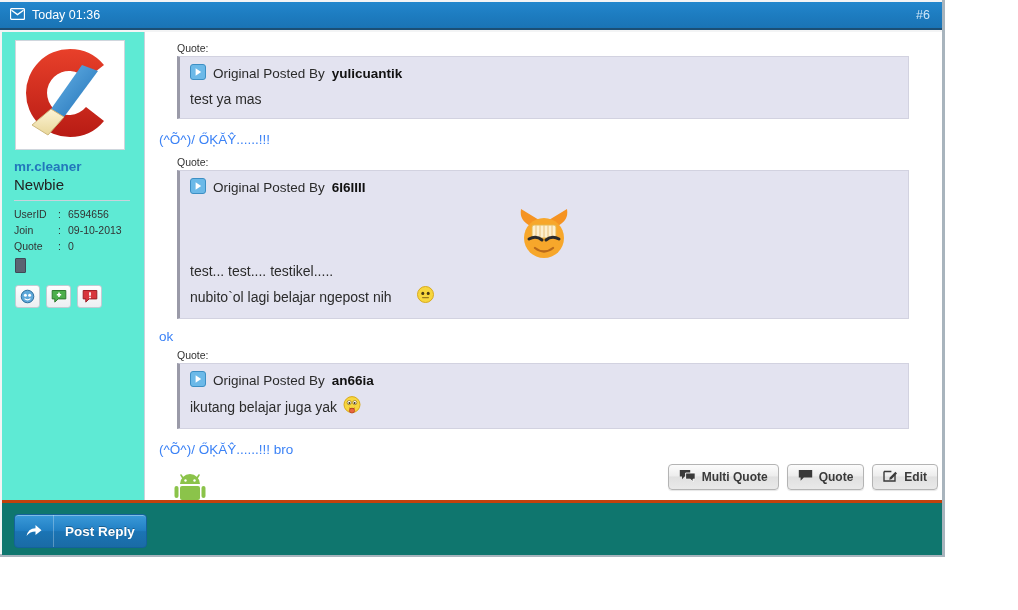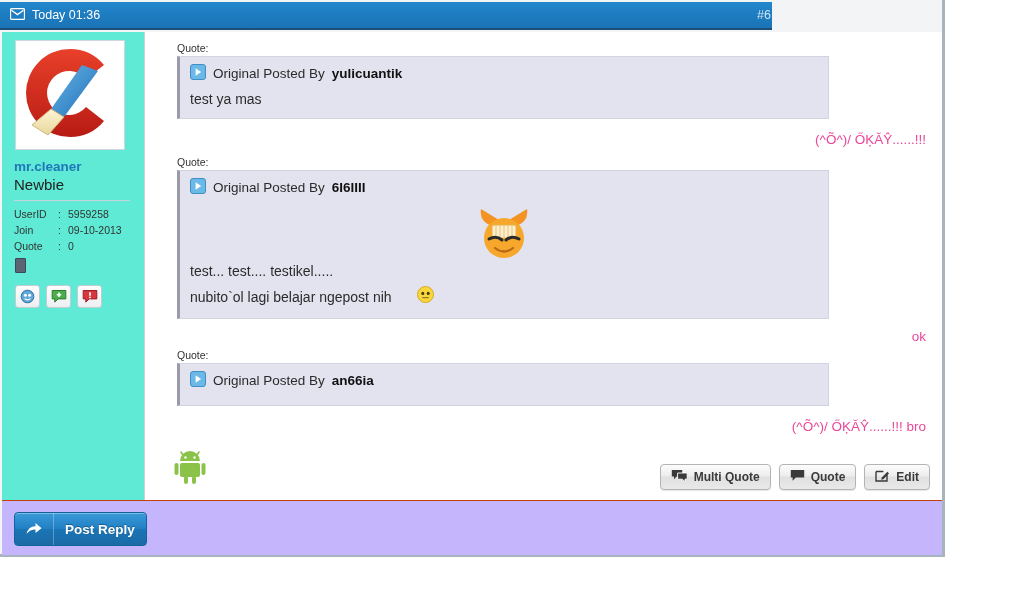--- a/index.html
+++ b/index.html
@@ -30,28 +30,28 @@
     border-right: 3px solid #a8b4bd;
     border-bottom: 3px solid #a8b4bd;
     box-sizing: border-box;
   }
 
   
   .post-header {
     position: absolute;
     left: 0;
     top: 2px;
-    width: 772px;
+    width: 942px;
     height: 28px;
     background: linear-gradient(to bottom, #2387cd 0%, #1d7cc0 50%, #1a74b5 100%);
     border-bottom: 2px solid #1b4f75;
     box-sizing: border-box;
     display: flex;
     align-items: center;
-    padding: 0 1px 0 10px;
+    padding: 0 12px 0 10px;
   }
   .post-header .left {
     display: flex;
     align-items: center;
     gap: 7px;
     flex: 1;
   }
   .hdr-date {
     color: #ffffff;
     font-size: 12.5px;
@@ -141,39 +141,39 @@
     align-items: center;
     justify-content: center;
     box-sizing: border-box;
   }
 
   
   .msg-col {
     flex: 1;
     background: #ffffff;
     position: relative;
-    padding: 10px 16px 0 14px;
+    padding: 10px 0 0 14px;
     box-sizing: border-box;
   }
 
   .quote-label {
     font-size: 10.5px;
     color: #333333;
     margin: 0 0 2px 18px;
   }
   .quote-box {
     background: #e3e3f0;
     border-left: 3px solid #9a9aa8;
     border-top: 1px solid #d2d2e0;
     border-right: 1px solid #d2d2e0;
     border-bottom: 1px solid #d2d2e0;
     box-sizing: border-box;
     margin: 0 0 0 18px;
     padding: 7px 10px 9px 10px;
-    width: 652px;
+    width: 732px;
   }
   .quote-attrib {
     display: flex;
     align-items: center;
     gap: 7px;
     font-size: 13.5px;
     color: #2b2b2b;
     margin-bottom: 6px;
   }
   .quote-attrib .author { font-weight: bold; color: #111111; }
@@ -186,33 +186,32 @@
     gap: 6px;
     flex-wrap: wrap;
   }
   .quote-media {
     text-align: center;
     margin: 0;
     height: 58px;
   }
   .msg-text {
     font-size: 13.5px;
-    color: #ec4899;
+    color: #3b82f6;
     margin: 12px 0 6px 0;
     line-height: 1.4;
-    text-align: right;
   }
   .msg-text.tight { margin: 9px 0 2px 0; }
 
   .android-wrap { margin: 12px 0 0 14px; }
 
   
   .action-row {
     position: absolute;
-    right: 12px;
+    right: 4px;
     bottom: 10px;
     display: flex;
     gap: 8px;
   }
   .act-btn {
     height: 26px;
     padding: 0 10px;
     border: 1px solid #b4b4b4;
     border-radius: 4px;
     background: linear-gradient(to bottom,#fcfcfc 0%,#ededed 45%,#e0e0e0 50%,#e9e9e9 100%);
@@ -226,22 +225,22 @@
     box-shadow: 0 1px 1px rgba(0,0,0,0.10);
   }
 
   
   .post-footer {
     position: absolute;
     left: 2px;
     top: 500px;
     width: 940px;
     height: 55px;
-    background: #c4b5fd;
-    border-top: 1px solid #c2410c;
+    background: #0f766e;
+    border-top: 3px solid #c2410c;
     box-sizing: border-box;
   }
   .post-reply-btn {
     position: absolute;
     left: 12px;
     top: 11px;
     height: 34px;
     width: 133px;
     border: 1px solid #14629c;
     border-radius: 4px;
@@ -316,21 +315,21 @@
           </span>
         </div>
 
         <div class="username">mr.cleaner</div>
         <div class="usertitle">Newbie</div>
         <div class="hr-sep"></div>
 
         <div class="stat-row">
           <span class="stat-label">UserID</span>
           <span class="stat-sep">:</span>
-          <span class="stat-value">5959258</span>
+          <span class="stat-value">6594656</span>
         </div>
         <div class="stat-row">
           <span class="stat-label">Join</span>
           <span class="stat-sep">:</span>
           <span class="stat-value">09-10-2013</span>
         </div>
         <div class="stat-row">
           <span class="stat-label">Quote</span>
           <span class="stat-sep">:</span>
           <span class="stat-value">0</span>
@@ -429,20 +428,34 @@
         <div class="quote-box">
           <div class="quote-attrib">
             <span>
               <svg width="16" height="16" viewBox="0 0 16 16">
                 <rect x="0.5" y="0.5" width="15" height="15" rx="2.5" fill="#6cb9e8" stroke="#3d8fc4" stroke-width="1"></rect>
                 <path d="M5.6 4.2 L11.2 8 L5.6 11.8 Z" fill="#ffffff"></path>
               </svg>
             </span>
             <span>Original Posted By</span>
             <span class="author">an66ia</span>
+          </div>
+          <div class="quote-text">
+            <span>ikutang belajar juga yak</span>
+            <span>
+              <svg width="18" height="18" viewBox="0 0 18 18">
+                <circle cx="9" cy="8.6" r="8" fill="#f7d63e" stroke="#d8a91d" stroke-width="1"></circle>
+                <circle cx="6.2" cy="6.6" r="2.1" fill="#ffffff" stroke="#9b7a1c" stroke-width="0.8"></circle>
+                <circle cx="11.8" cy="6.6" r="2.1" fill="#ffffff" stroke="#9b7a1c" stroke-width="0.8"></circle>
+                <circle cx="6.4" cy="6.9" r="1" fill="#3c3118"></circle>
+                <circle cx="11.6" cy="6.9" r="1" fill="#3c3118"></circle>
+                <path d="M6.4 12 Q9 14.4 11.6 12" fill="#b5421f" stroke="#8e2e14" stroke-width="0.8"></path>
+                <ellipse cx="9" cy="14.6" rx="2.6" ry="2.4" fill="#e8663f" stroke="#b5421f" stroke-width="0.8"></ellipse>
+              </svg>
+            </span>
           </div>
         </div>
 
         <div class="msg-text">(^Õ^)/ ŐĶĂŶ......!!! bro</div>
 
         <div class="android-wrap">
           <svg width="34" height="36" viewBox="0 0 34 36">
             <path d="M8 3 L10.5 7" stroke="#8bc34a" stroke-width="1.6" stroke-linecap="round"></path>
             <path d="M26 3 L23.5 7" stroke="#8bc34a" stroke-width="1.6" stroke-linecap="round"></path>
             <path d="M7 12 a10 10 0 0 1 20 0 z" fill="#8bc34a"></path>

